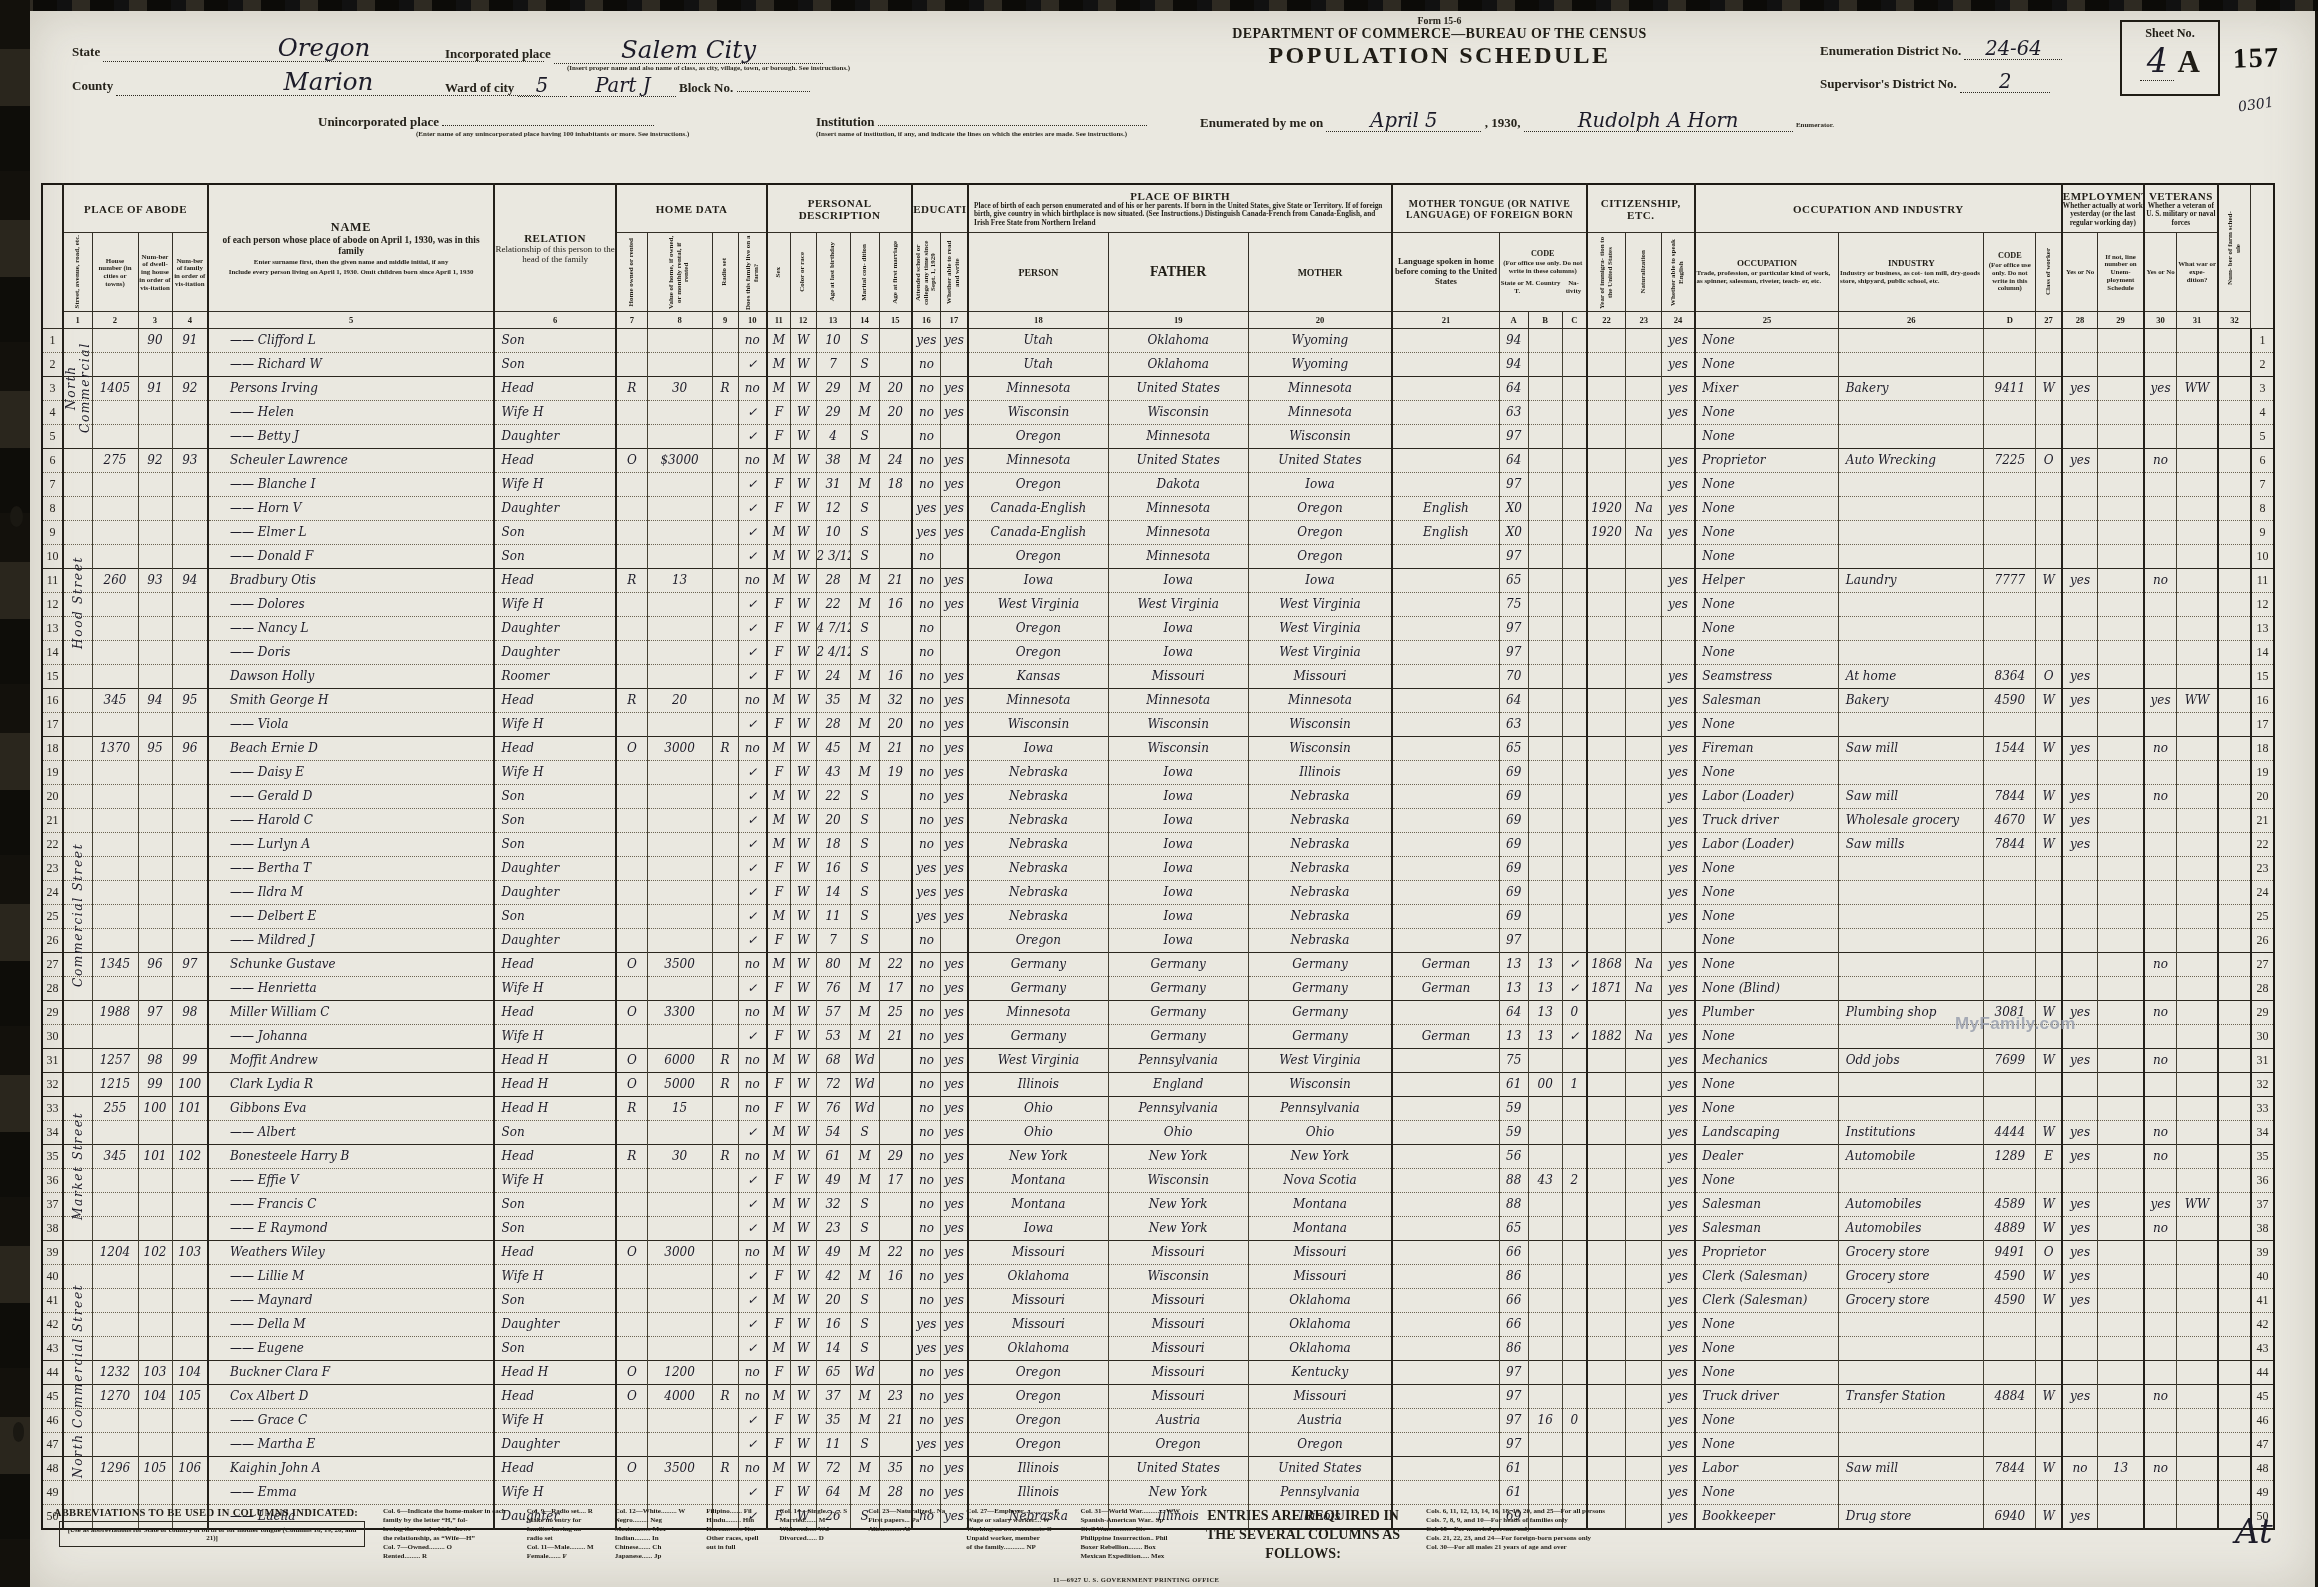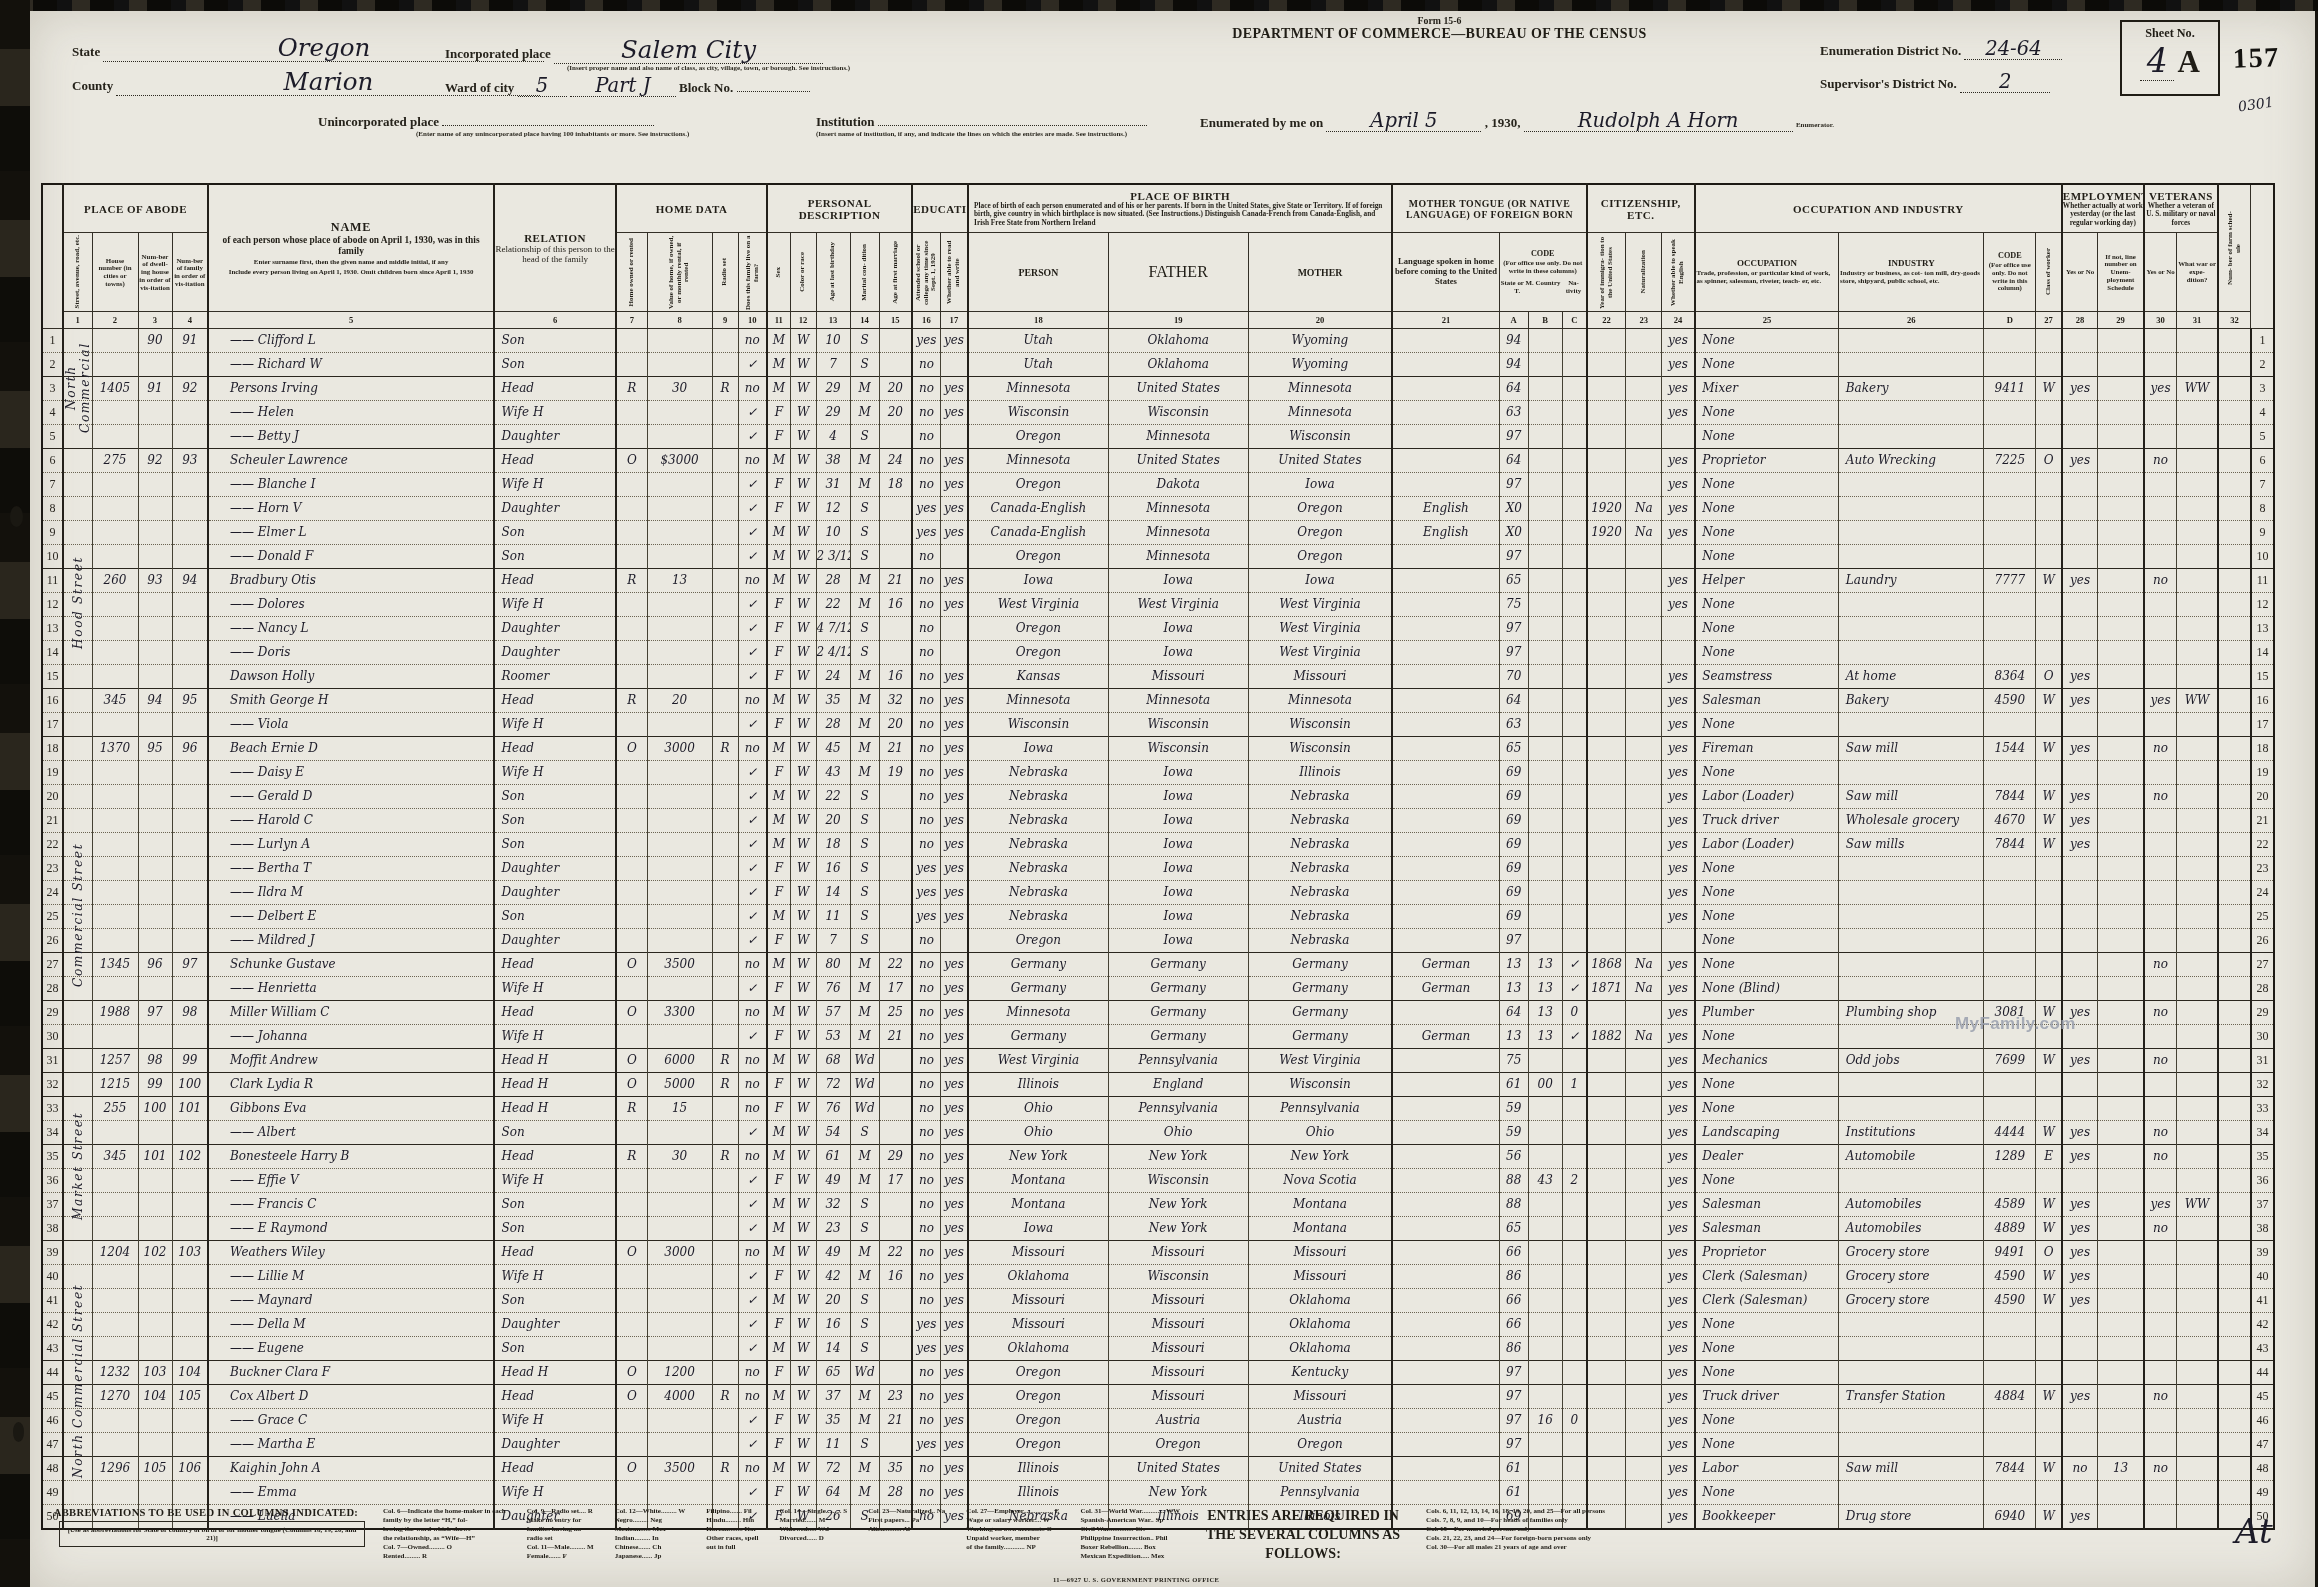--- a/index.html
+++ b/index.html
@@ -110,20 +110,21 @@
   </div>
   <div class="abs" style="left:318px;top:109px;">
     <span class="lbl pr">Unincorporated place</span>
     <span class="fill" style="width:212px;height:16.3px;"></span>
     <div class="note" style="padding-left:98px;">(Enter name of any unincorporated place having 100 inhabitants or more.   See instructions.)</div>
   </div>
 
   <div class="abs" style="left:1162px;top:14.7px;width:555px;">
     <div class="t-form pr">Form 15-6</div>
     <div class="t-dept pr">DEPARTMENT OF COMMERCE—BUREAU OF THE CENSUS</div>
+    <div class="t-sub pr">POPULATION SCHEDULE</div>
   </div>
 
   <div class="abs" style="left:816px;top:109px;">
     <span class="lbl pr">Institution</span>
     <span class="fill" style="width:269px;height:16.3px;"></span>
     <div class="note">(Insert name of institution, if any, and indicate the lines on which the entries are made.   See instructions.)</div>
   </div>
 
   <div class="abs" style="left:1200px;top:111px;">
     <span class="lbl pr">Enumerated by me on</span>
@@ -269,21 +270,21 @@
         <th>
               <div class="vt">Age at first marriage</div>
             </th>
         <th class="gb">
               <div class="vt">Attended school or college any time since Sept. 1, 1929</div>
             </th>
         <th>
               <div class="vt">Whether able to read and write</div>
             </th>
         <th class="gb" style="font-size:9.8px;font-weight:bold;">PERSON</th>
-        <th style="font-size:16px;font-weight:normal;">FATHER</th>
+        <th style="font-size:14px;font-weight:bold;">FATHER</th>
         <th style="font-size:9.8px;font-weight:bold;">MOTHER</th>
         <th class="gb">
               <div class="gsub" style="font-size:8.6px;">Language spoken in home before coming to the United States</div>
             </th>
         <th colspan="3">
           <div class="gsub" style="font-size:8.2px;">CODE</div>
           <div class="tiny">(For office use only.  Do not write in these columns)</div>
           <div style="display:flex;justify-content:space-around;margin-top:3.3px;">
             <span class="tiny">State or M. T.</span>
             <span class="tiny">Country</span>

